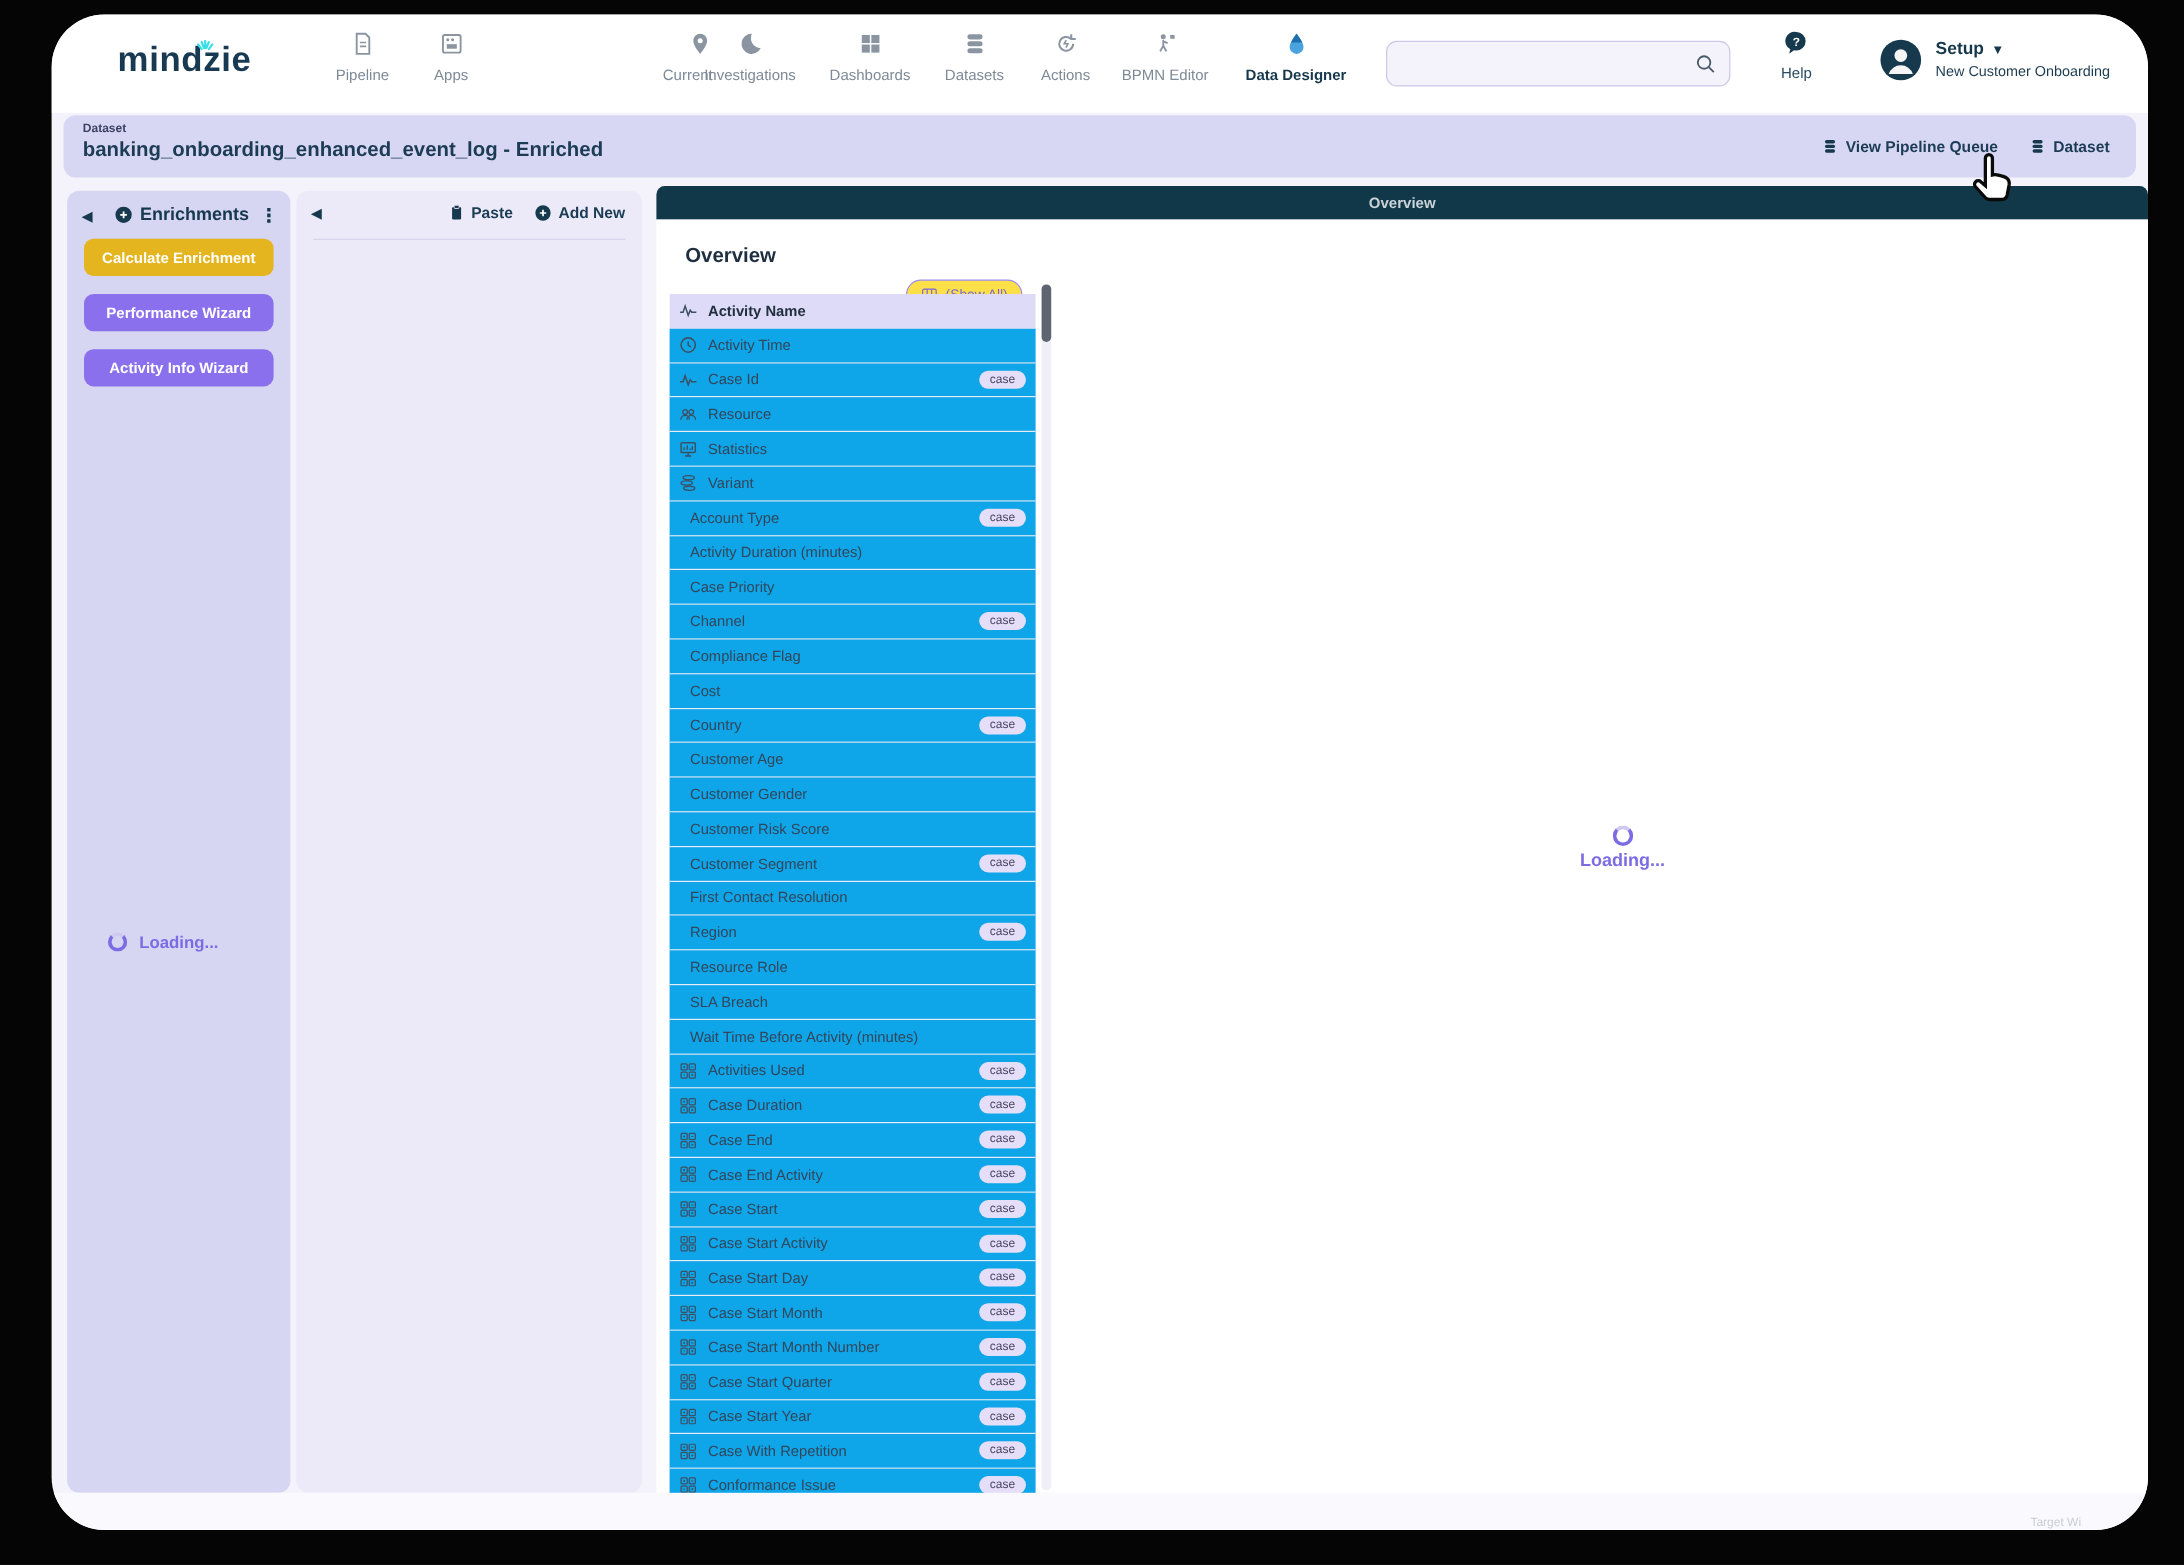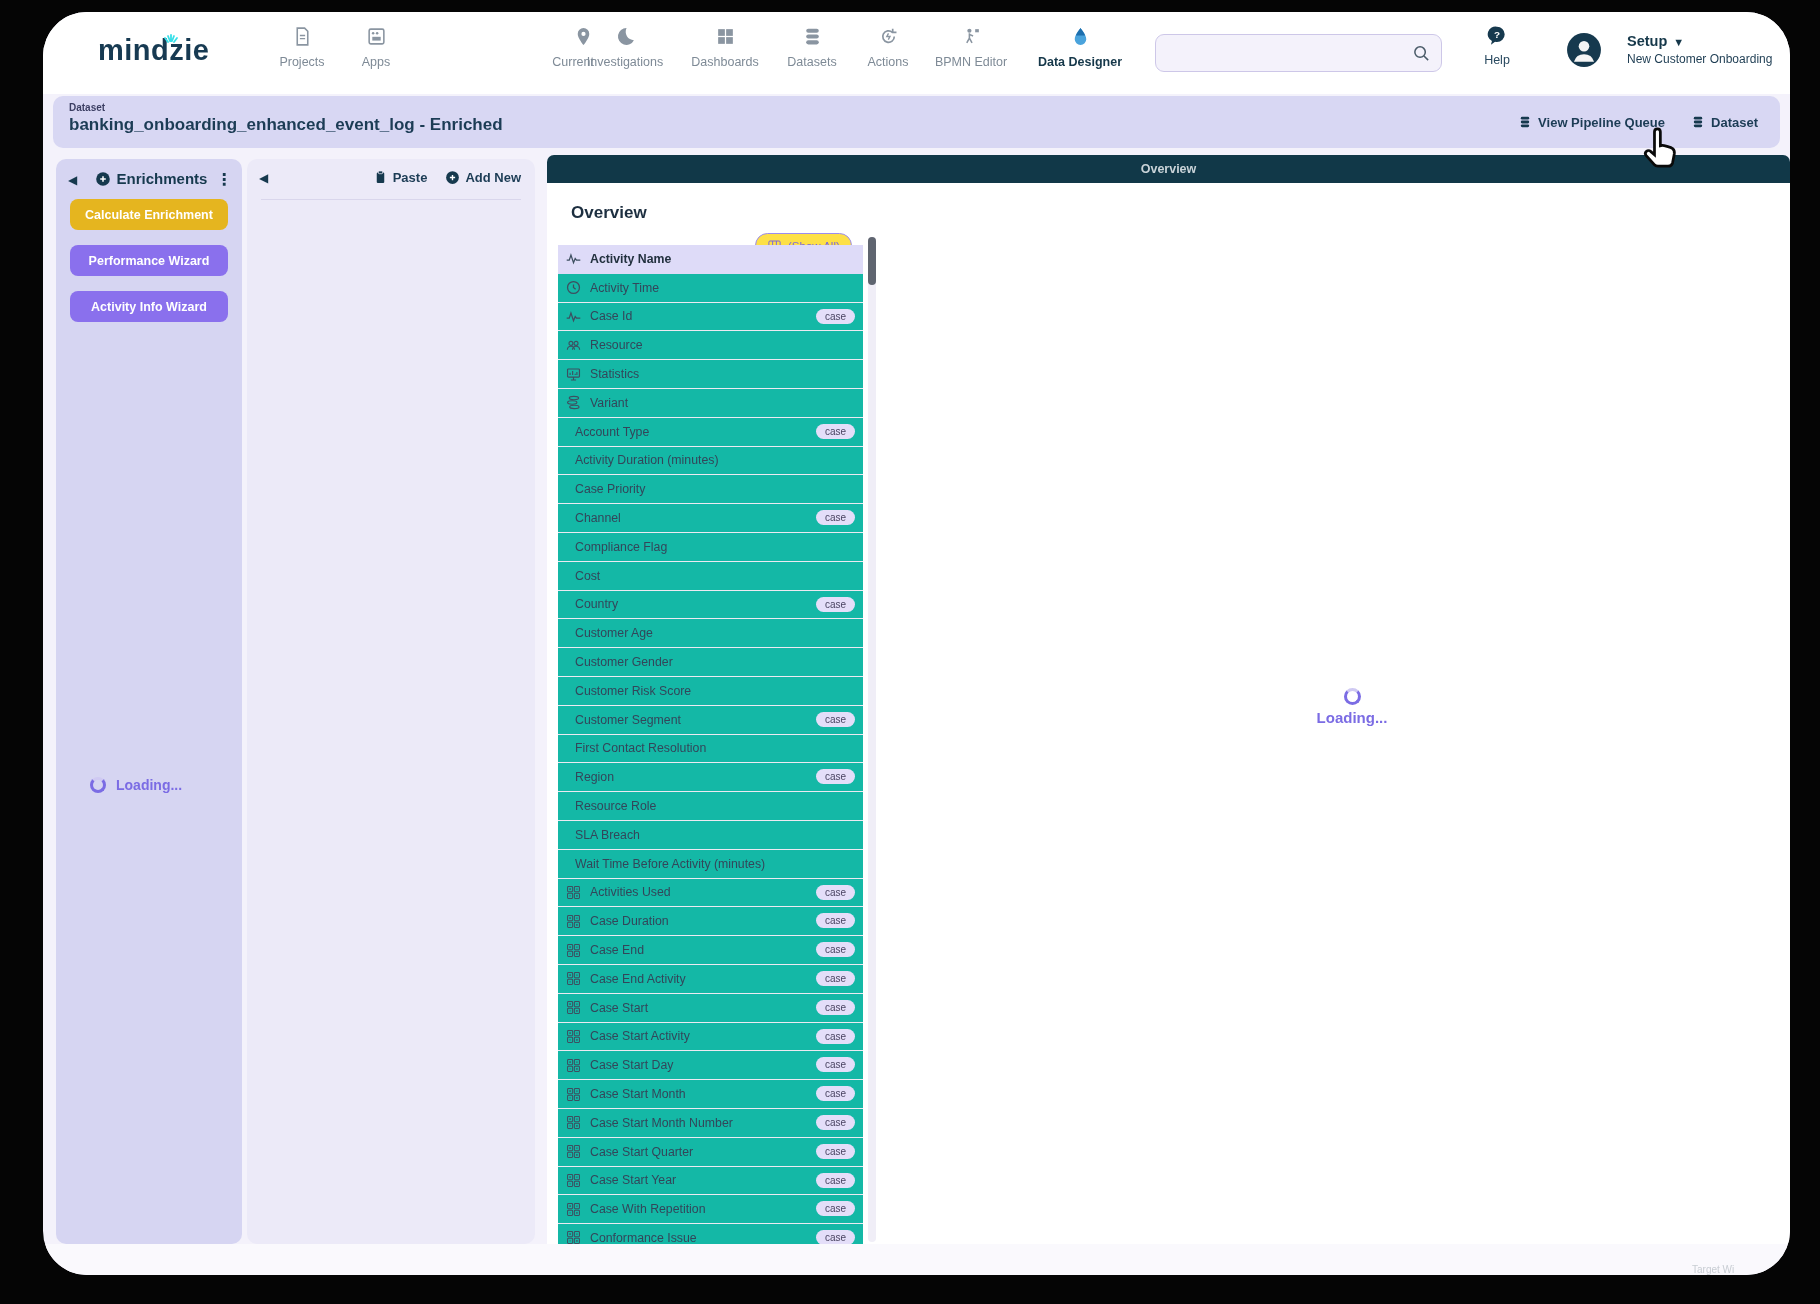--- a/index.html
+++ b/index.html
@@ -17,21 +17,21 @@
   .nav-item .icon svg { width:21px; height:21px; }
   .nav-label { display:block; margin-top:4px; font-size:12.5px; color:#7e8a96; }
   .nav-item.active .nav-label { color:#16384a; font-weight:700; }
   .search-wrap { position:absolute; left:1112px; top:22px; width:287px; height:38px;
                  background:#f4f2fb; border:1px solid #cdc7e8; border-radius:9px; }
   .search-wrap input { position:absolute; left:12px; top:0; width:230px; height:100%;
                  border:none; outline:none; background:transparent; font-size:13px; color:#333; }
   .search-icon { position:absolute; right:10px; top:9px; cursor:pointer; }
   .help { position:absolute; left:1423px; top:13px; width:62px; text-align:center; cursor:pointer; }
   .help-label { display:block; margin-top:2px; font-size:12.5px; color:#2a4a60; }
-  .user { position:absolute; left:1523px; top:20px; display:flex; gap:25px; cursor:pointer; }
+  .user { position:absolute; left:1523px; top:20px; display:flex; gap:11px; cursor:pointer; }
   .user-name { font-size:14.5px; font-weight:700; color:#16384a; }
   .user-name .caret { font-size:11px; margin-left:6px; }
   .user-ws { font-size:12px; color:#1d3c52; margin-top:2px; }
 
   
   .dataset-bar { position:absolute; left:10px; right:10px; top:84px; height:52px;
                  background:#d8d7f3; border-radius:10px; }
   .ds-eyebrow { position:absolute; left:16px; top:6px; font-size:10px; font-weight:700; color:#3c3f63; }
   .ds-title { position:absolute; left:16px; top:19px; font-size:17px; font-weight:800; color:#1c3c55; }
   .bar-actions { position:absolute; right:22px; top:0; height:100%; display:flex;
@@ -73,21 +73,21 @@
   .tab.inactive { background:#e9e7f5; color:#949eab; }
   .content { position:absolute; left:0; top:28px; right:0; height:1061px; background:#ffffff; }
   .ov-title { position:absolute; left:24px; top:20px; font-size:17px; font-weight:800; color:#1d2f40; }
   .showall-btn { position:absolute; left:208px; top:18px; height:25px; padding:0 11px;
                  display:flex; align-items:center; gap:6px; background:#fde047;
                  border:1px solid #9b8cf0; border-radius:13px; color:#7a66e0;
                  font-size:11.5px; cursor:pointer;
                  font-family:"Liberation Sans","DejaVu Sans",sans-serif;margin-top:32px; }
   .field-list { position:absolute; left:11px; top:62px; width:305px; }
   .field-row { position:relative; height:28.8px; display:flex; align-items:center;
-               border-bottom:1px solid #eceaf2; cursor:pointer; background:#14b8a6; }
+               border-bottom:1px solid #eceaf2; cursor:pointer; background:#0ea5e9; }
   .field-row.active { background:#dedbf8; border-bottom-color:#dedbf8; }
   .field-row .row-ic { margin-left:7px; width:17px; height:17px; display:inline-flex; }
   .field-row .row-ic svg { width:17px; height:17px; }
   .field-label { margin-left:8px; font-size:12.3px; color:#33465a; }
   .field-row.no-icon .field-label { margin-left:17px; }
   .field-row.active .field-label { font-weight:700; color:#22303e; }
   .badge { position:absolute; right:8px; top:6px; background:#e4def9; color:#4a4462;
            font-size:10px; padding:2px 9px; border-radius:9px; }
   .scrollbar { position:absolute; left:321px; top:54px; width:8px; height:1005px;
                background:#f0eef7; border-radius:4px; }
@@ -117,21 +117,21 @@
           <path d="M11 1v6M5 4l3 4M17 4l-3 4M8 2l2 5M14 2l-2 5" stroke="#37dfe8" stroke-width="1.8" fill="none" stroke-linecap="round"></path>
         </svg>
       </span>
     </div>
     <div>
         <div class="nav-item" style="left: 201px;"><span class="icon ">
             <svg viewBox="0 0 20 20">
               <path d="M5 2h7l3 3v13H5z" fill="none" stroke="#8a95a1" stroke-width="1.5"></path>
               <path d="M7.5 9h5M7.5 12h5" stroke="#8a95a1" stroke-width="1.3"></path>
             </svg>
-          </span><span class="nav-label">Projects</span></div>
+          </span><span class="nav-label">Pipeline</span></div>
         <div class="nav-item" style="left: 275px;"><span class="icon ">
             <svg viewBox="0 0 20 20">
               <rect x="3" y="3" width="14" height="14" rx="1.5" fill="none" stroke="#8a95a1" stroke-width="1.5"></rect>
               <circle cx="6.8" cy="6.8" r="1.2" fill="#8a95a1"></circle>
               <circle cx="10.6" cy="6.8" r="1.2" fill="#8a95a1"></circle>
               <rect x="6" y="10.3" width="8" height="3.6" fill="#8a95a1"></rect>
             </svg>
           </span><span class="nav-label">Apps</span></div>
         <div class="nav-item" style="left: 435px; text-align: right;"><span class="icon ">
             <svg viewBox="0 0 20 20">

